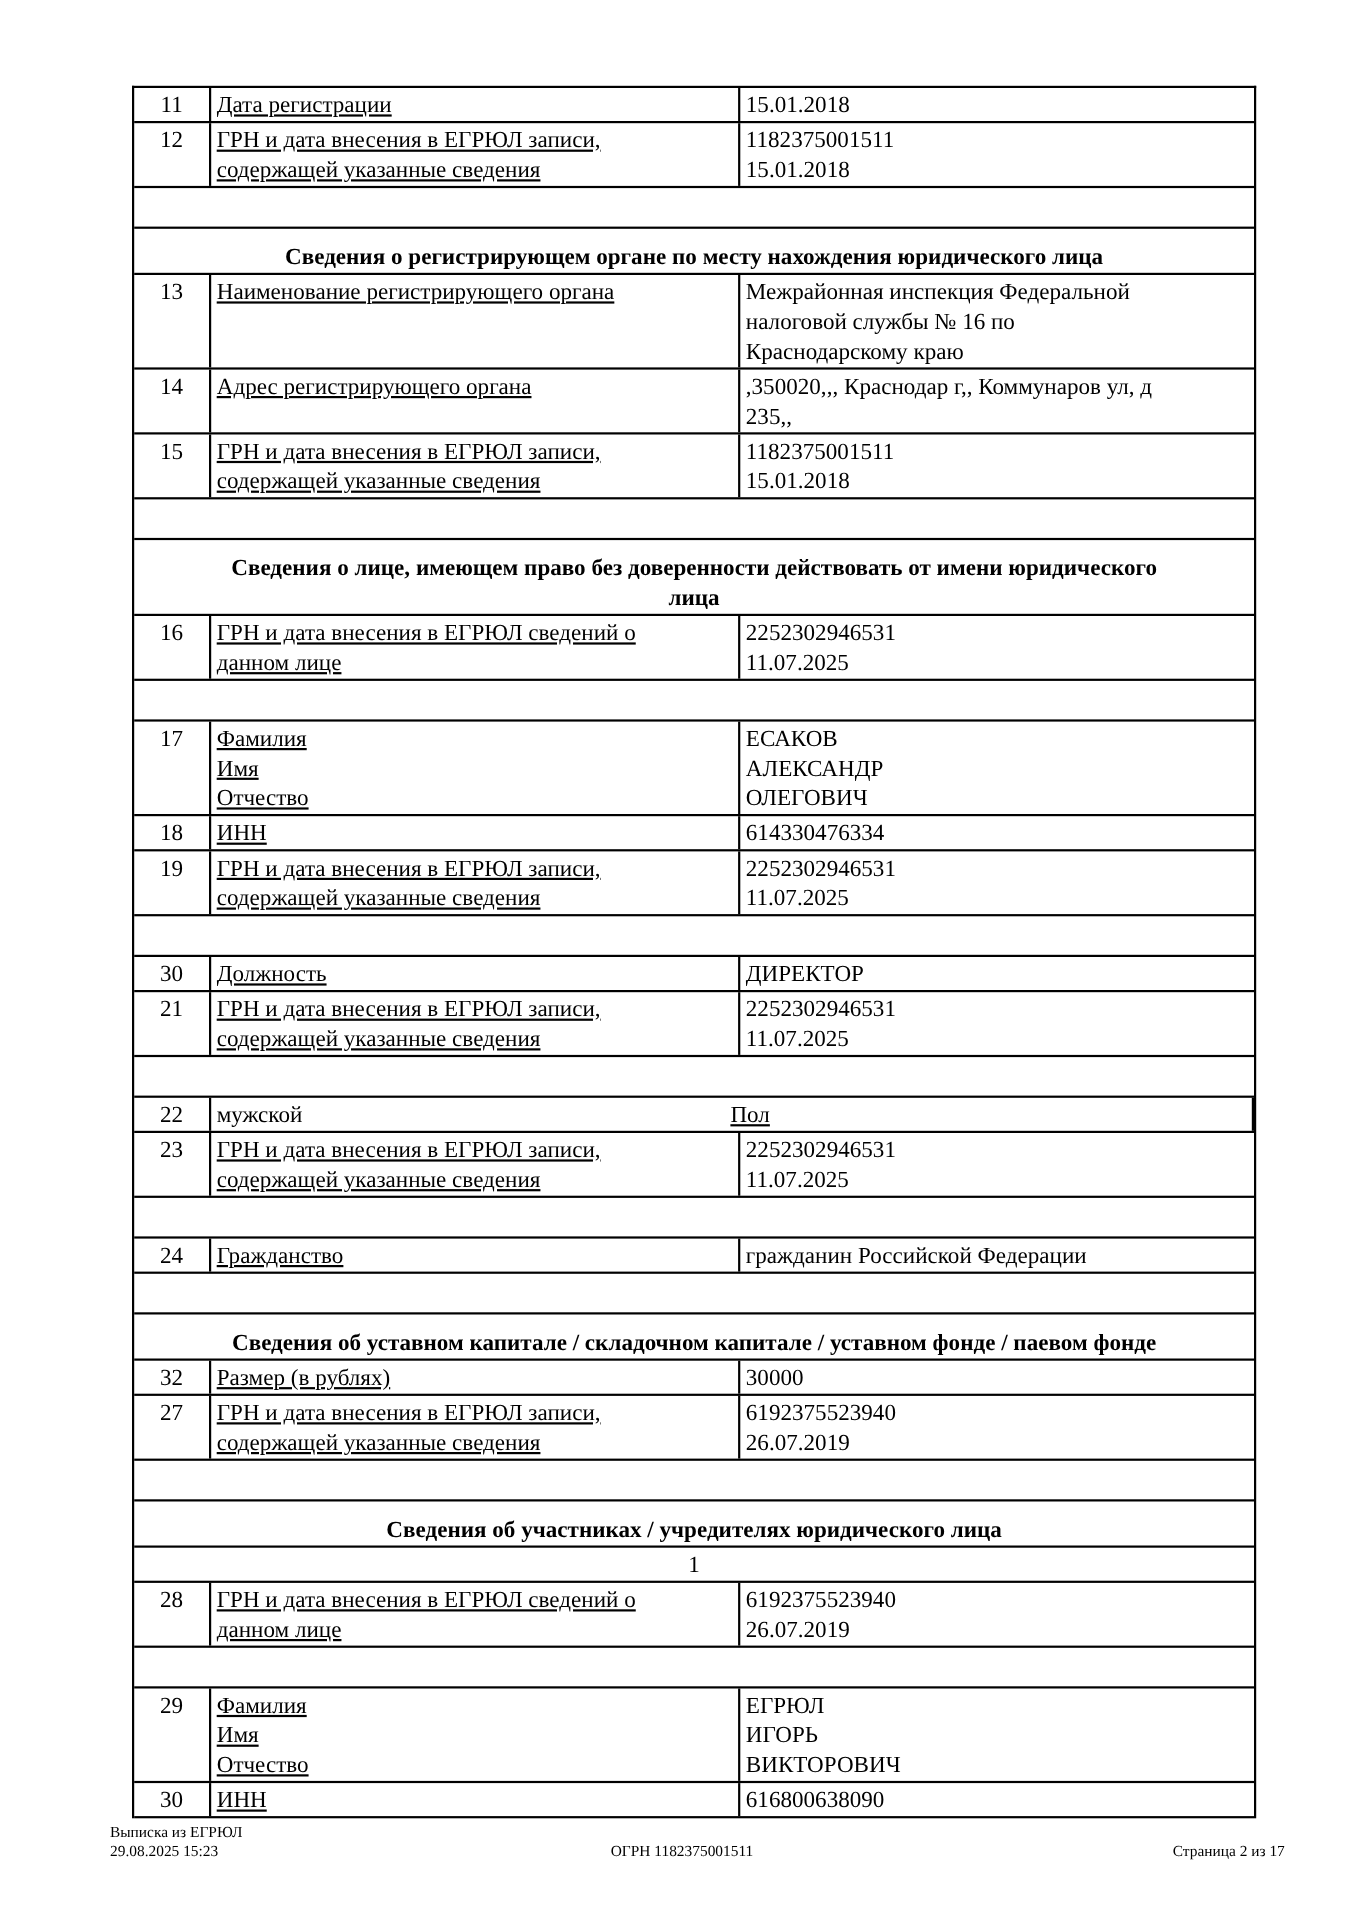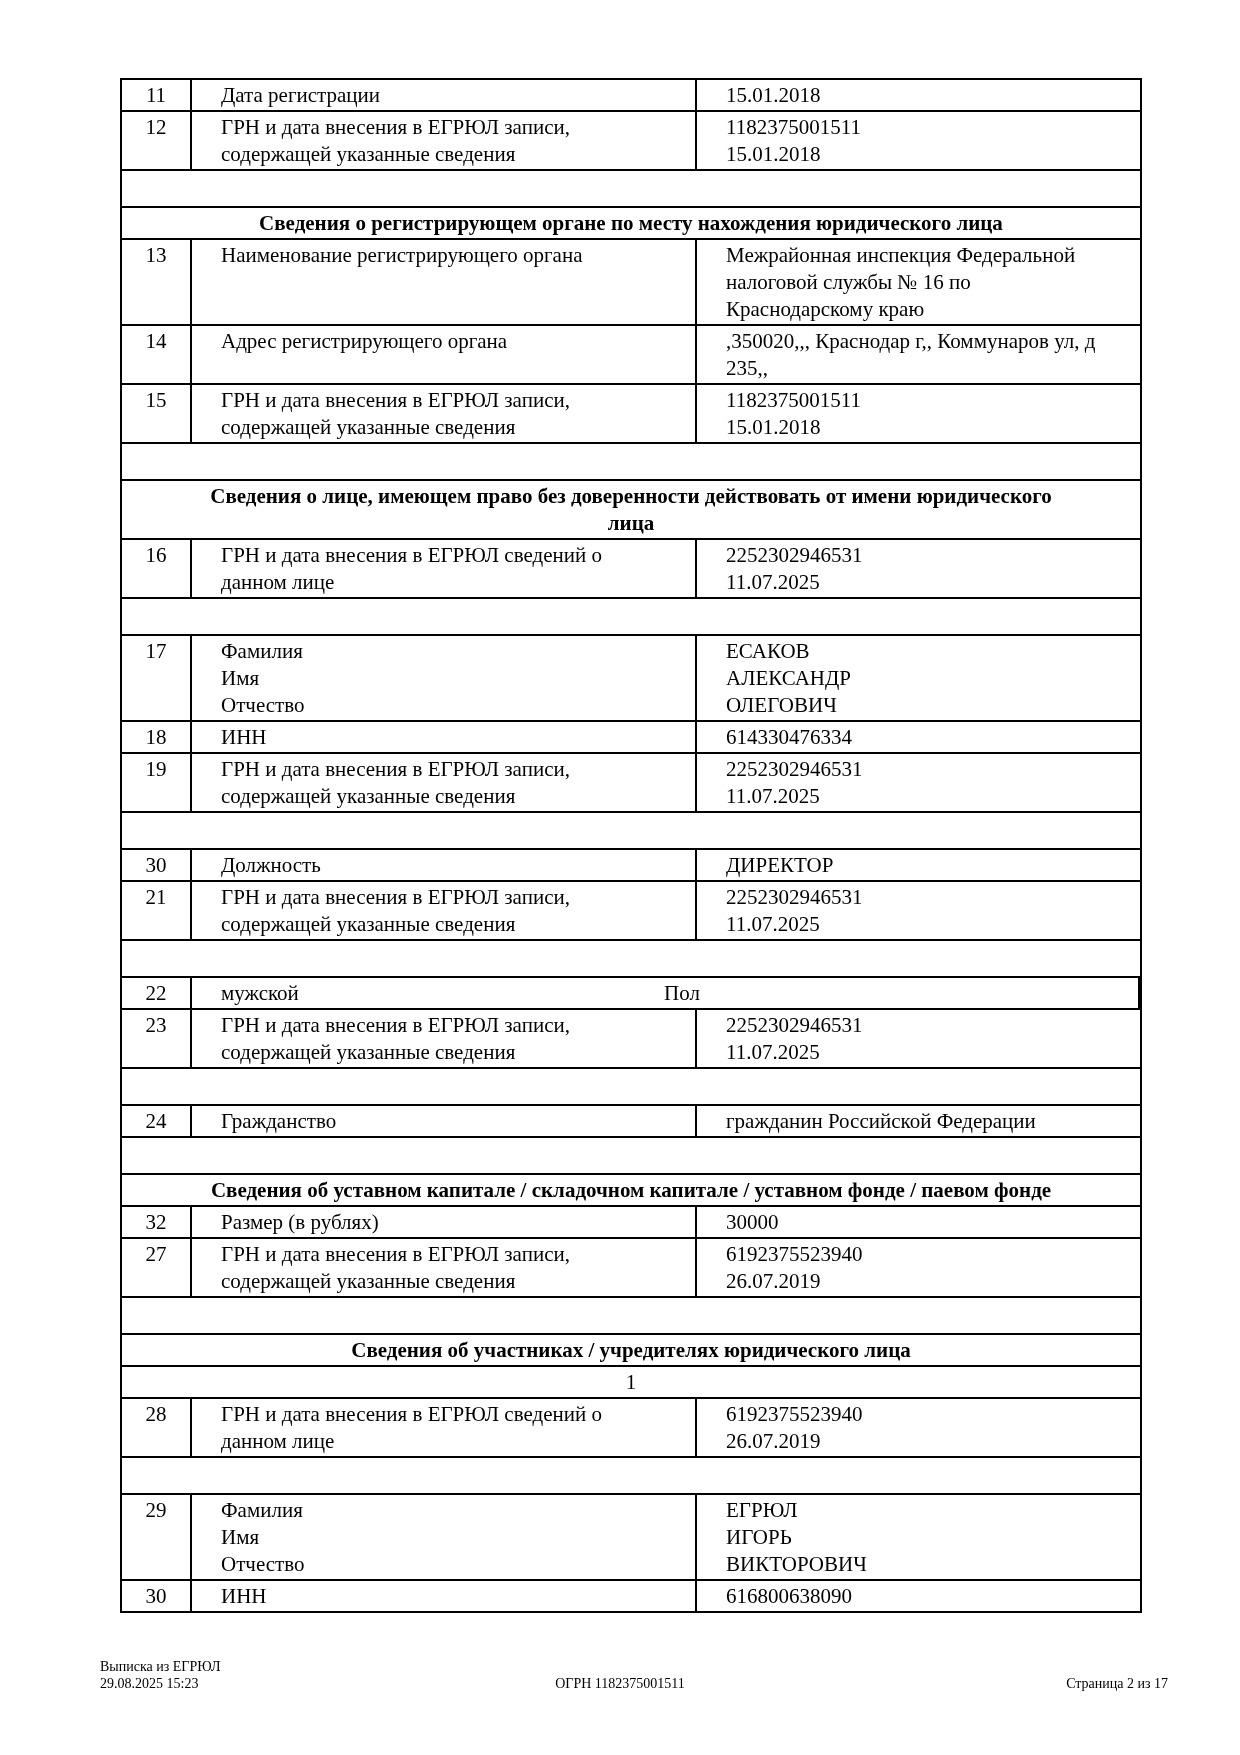--- a/index.html
+++ b/index.html
@@ -13,35 +13,35 @@
     font-size: 21px;
   }
   .doc-table {
     position: absolute;
     left: 120px; top: 78px;
     width: 1022px;
     border: 2px solid #000;
     border-bottom: none;
   }
   .row { border-bottom: 2px solid #000; }
-  .data-row { display: flex; align-items: stretch; gap: 24px; }
+  .data-row { display: flex; align-items: stretch; }
   .cell { padding: 2px 5px 1px; }
   .cell.num {
     width: 70px; flex: none;
     border-right: 2px solid #000;
     text-align: center;
     padding-left: 0; padding-right: 0;
   }
-  .cell.label { width: 481px; flex: none; border-right: 2px solid #000; }
+  .cell.label { width: 481px; flex: none; border-right: 2px solid #000; text-decoration: underline; }
   .cell.value { flex: 1; min-width: 0; }
   .line { line-height: 27px; white-space: nowrap; }
   .section-row {
     text-align: center;
     font-weight: bold;
-    padding: 2px 4px 1px;
+    padding: 12px 4px 1px;
   }
   .section-row .line { white-space: normal; }
   .spacer-row { height: 37px; }
   .subheader-row { text-align: center; padding: 2px 0 1px; }
   .footer { position: absolute; left: 0; right: 0; top: 1652px; height: 46px; font-size: 14px; }
   .footer .fline { line-height: 17px; }
   .footer-left  { position: absolute; left: 100px; bottom: 6px; margin-top: 24px; }
   .footer-center{ position: absolute; left: 50%; transform: translateX(-50%); bottom: 6px; }
   .footer-right { position: absolute; right: 72px; bottom: 6px; }
 </style>

